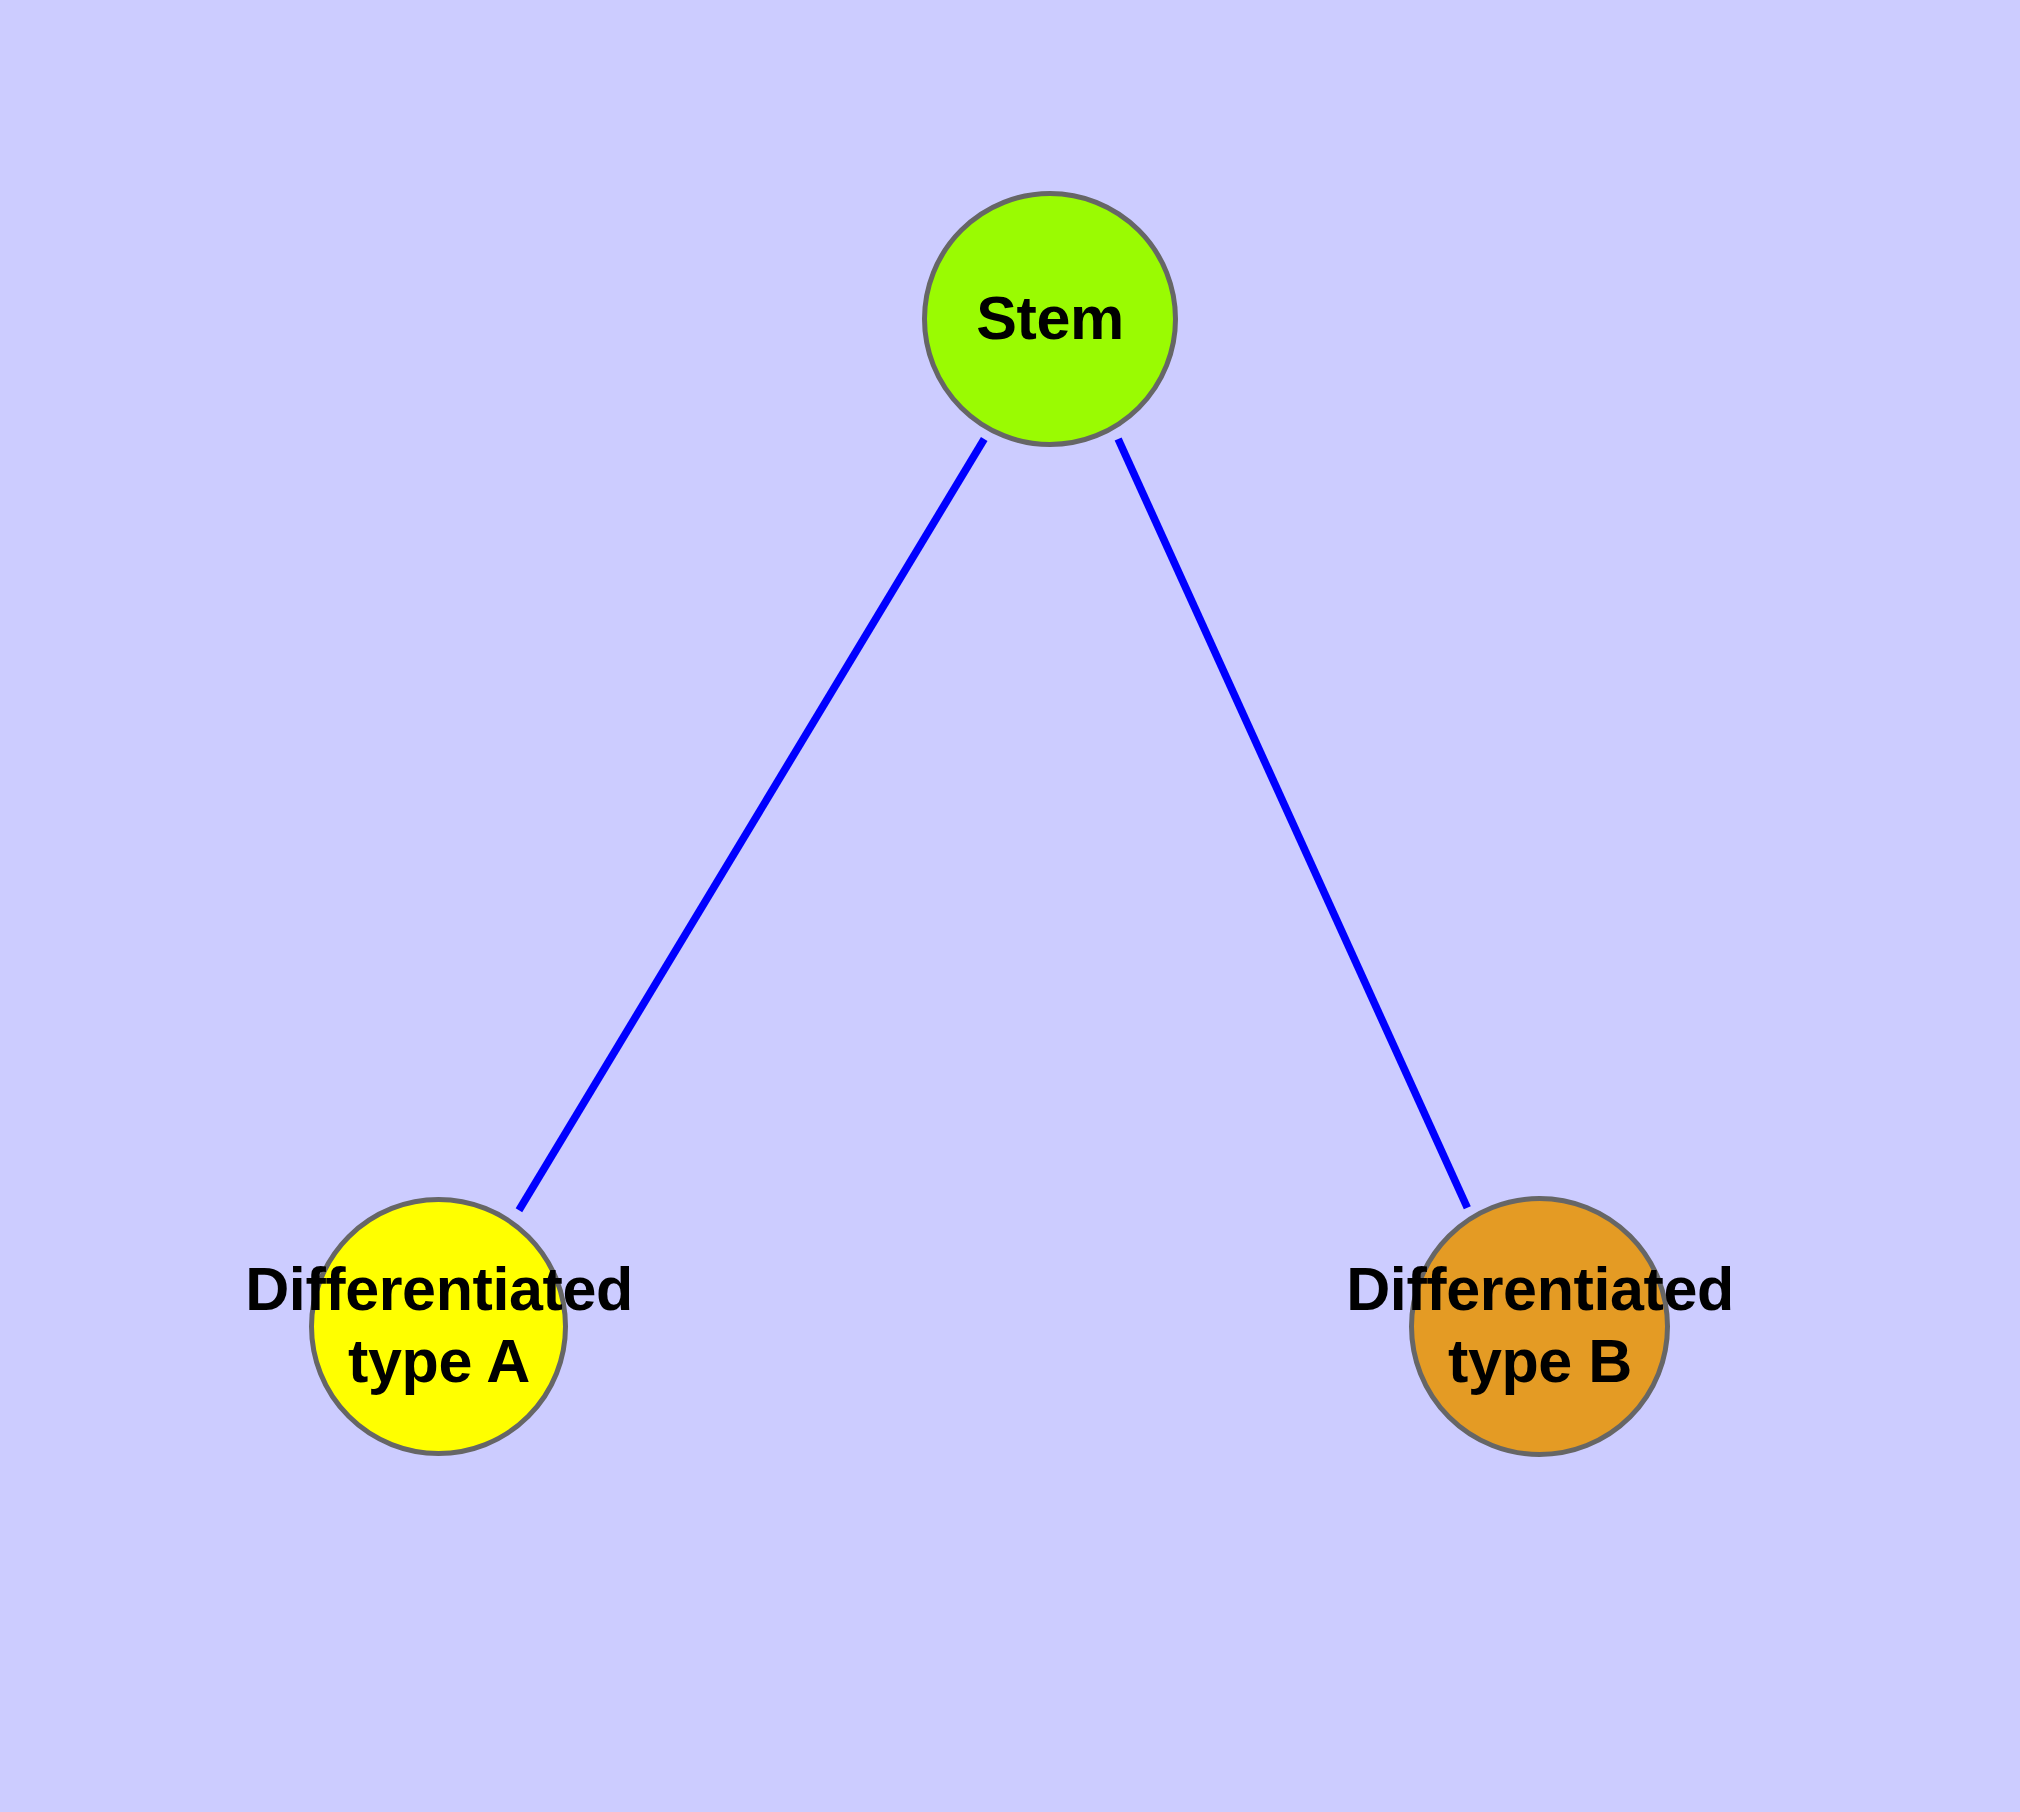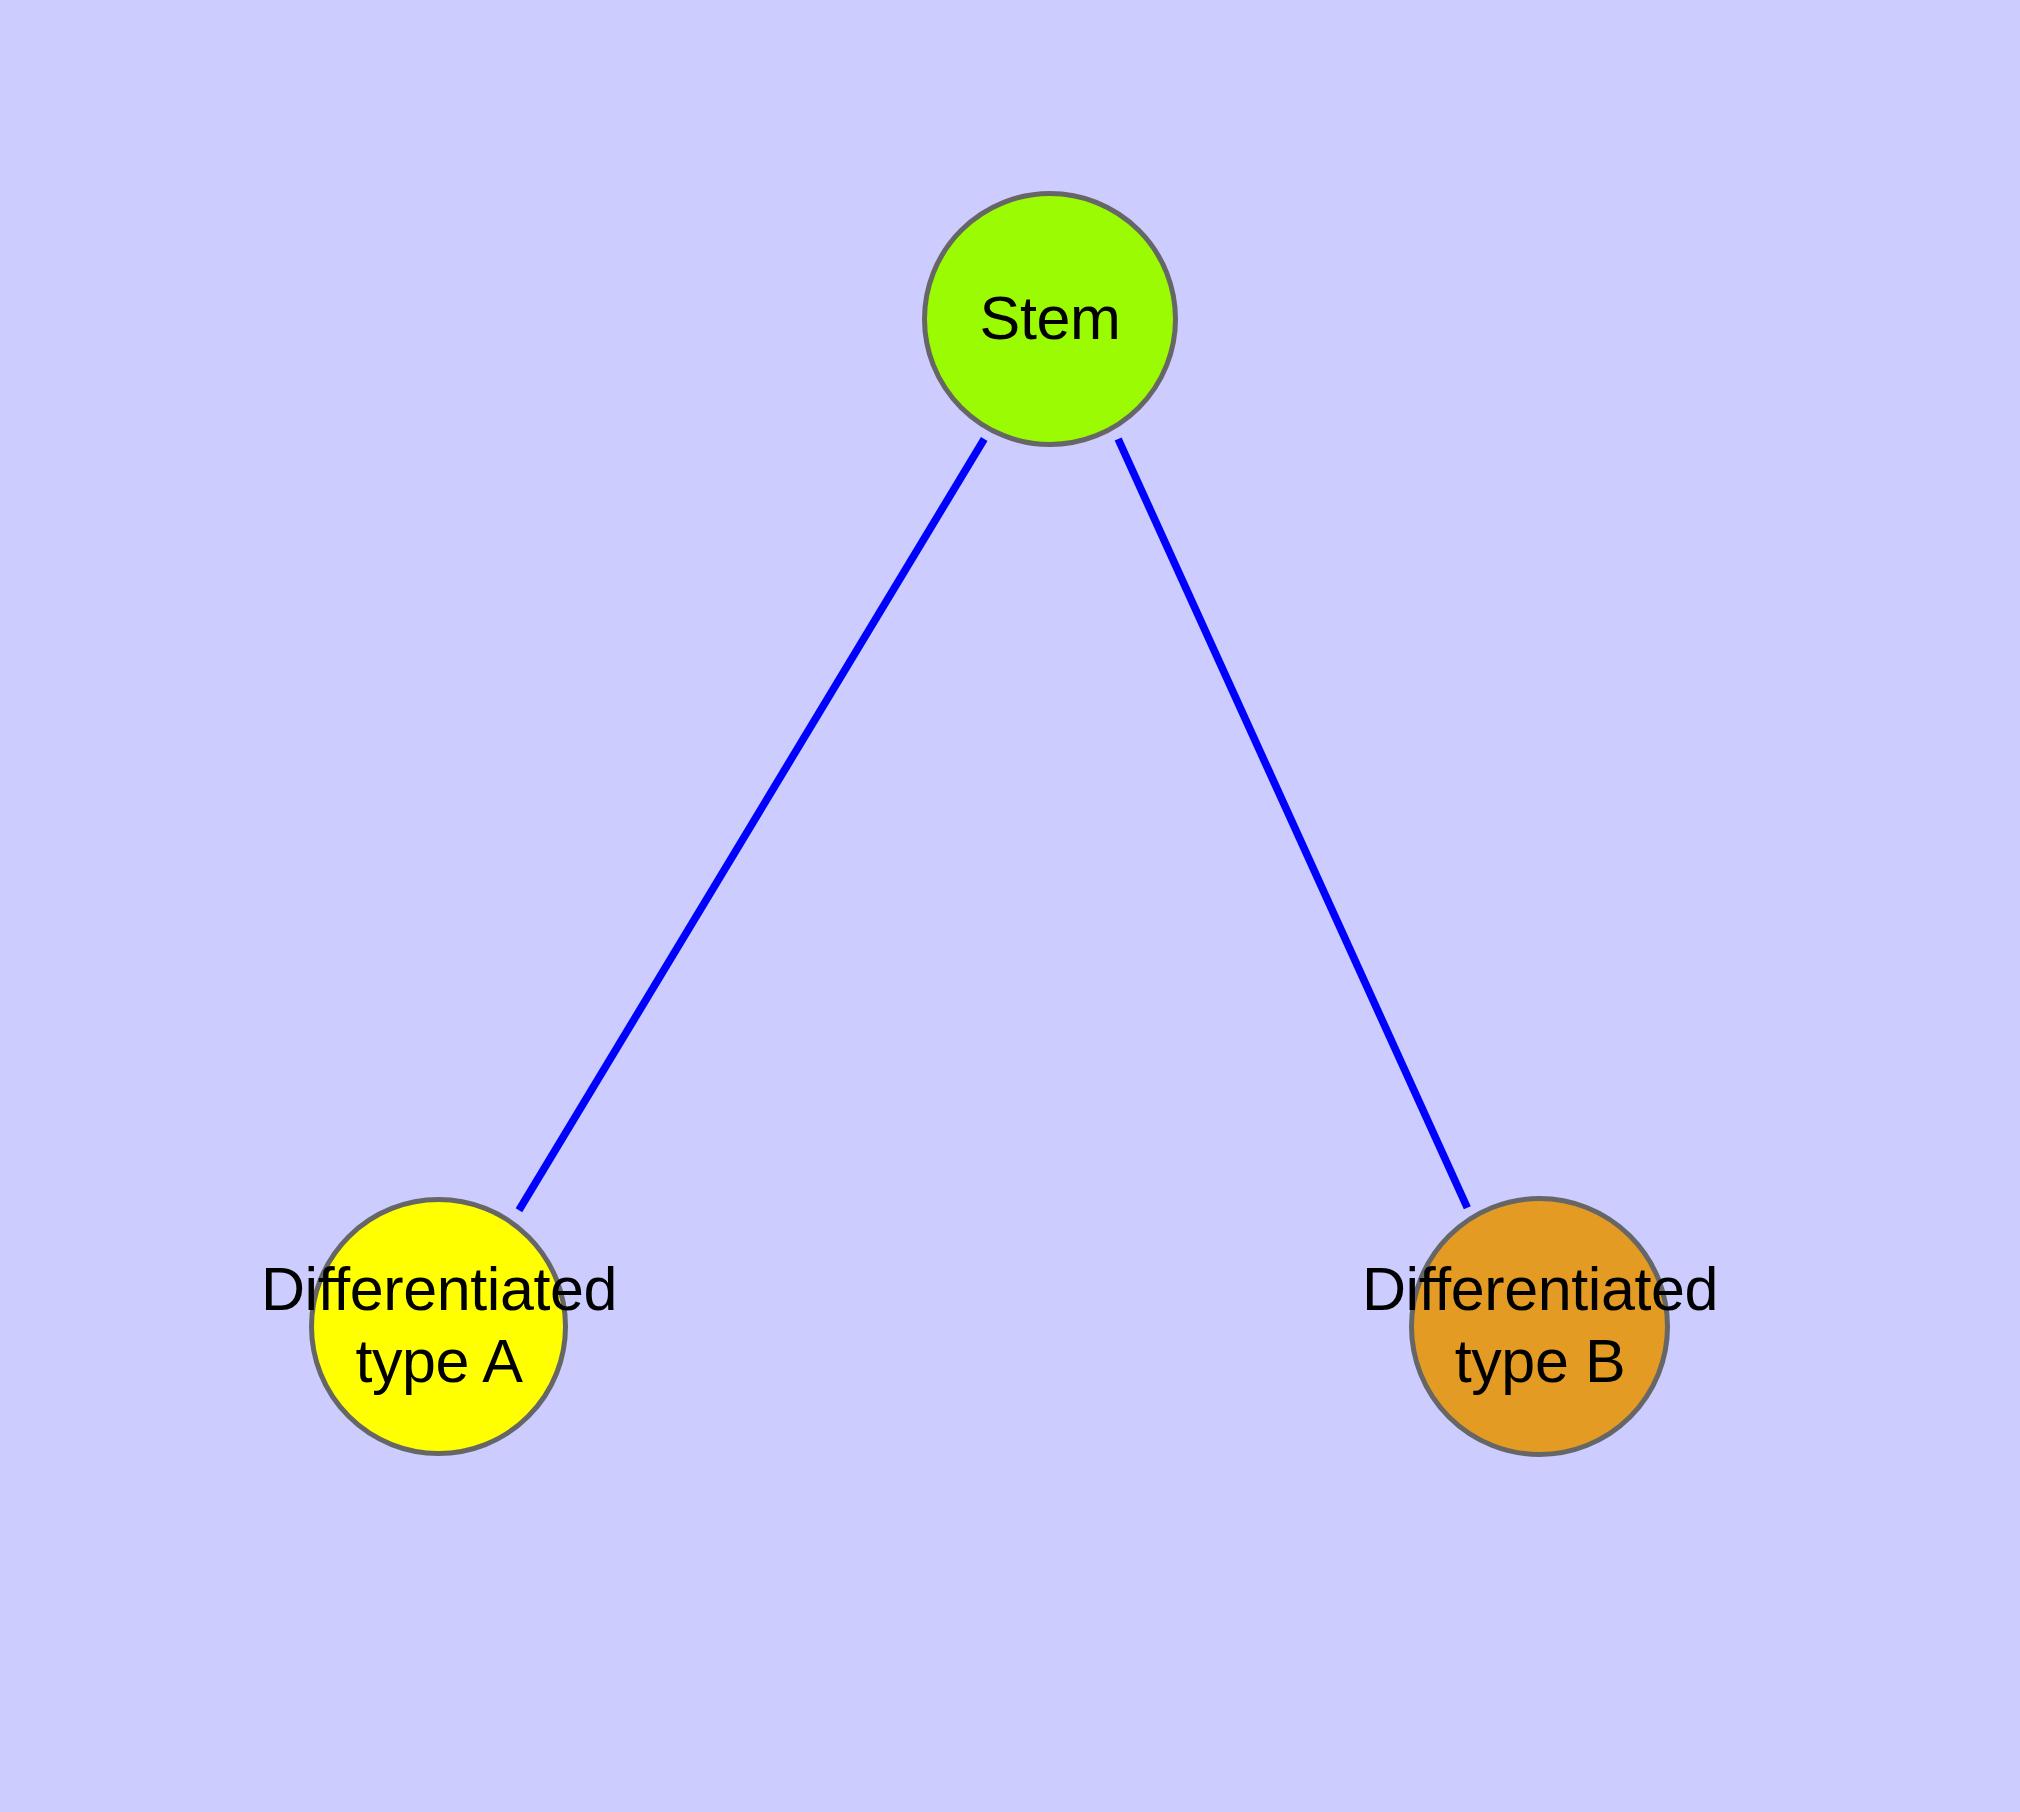--- a/index.html
+++ b/index.html
@@ -29,21 +29,21 @@
   .node {
     position: absolute;
     border-radius: 50%;
     box-sizing: border-box;
     border: 5.1px solid #666666;
   }
   .node-label {
     position: absolute;
     color: #000000;
     font-family: "Liberation Sans", sans-serif;
-    font-weight: normal;
+    font-weight: bold;
     font-size: 61px;
     line-height: 1.18;
     text-align: center;
     white-space: pre;
     letter-spacing: -0.4px;
     transform: translate(-50%, -50%);
     pointer-events: none;
   }
 </style>
 </head>

